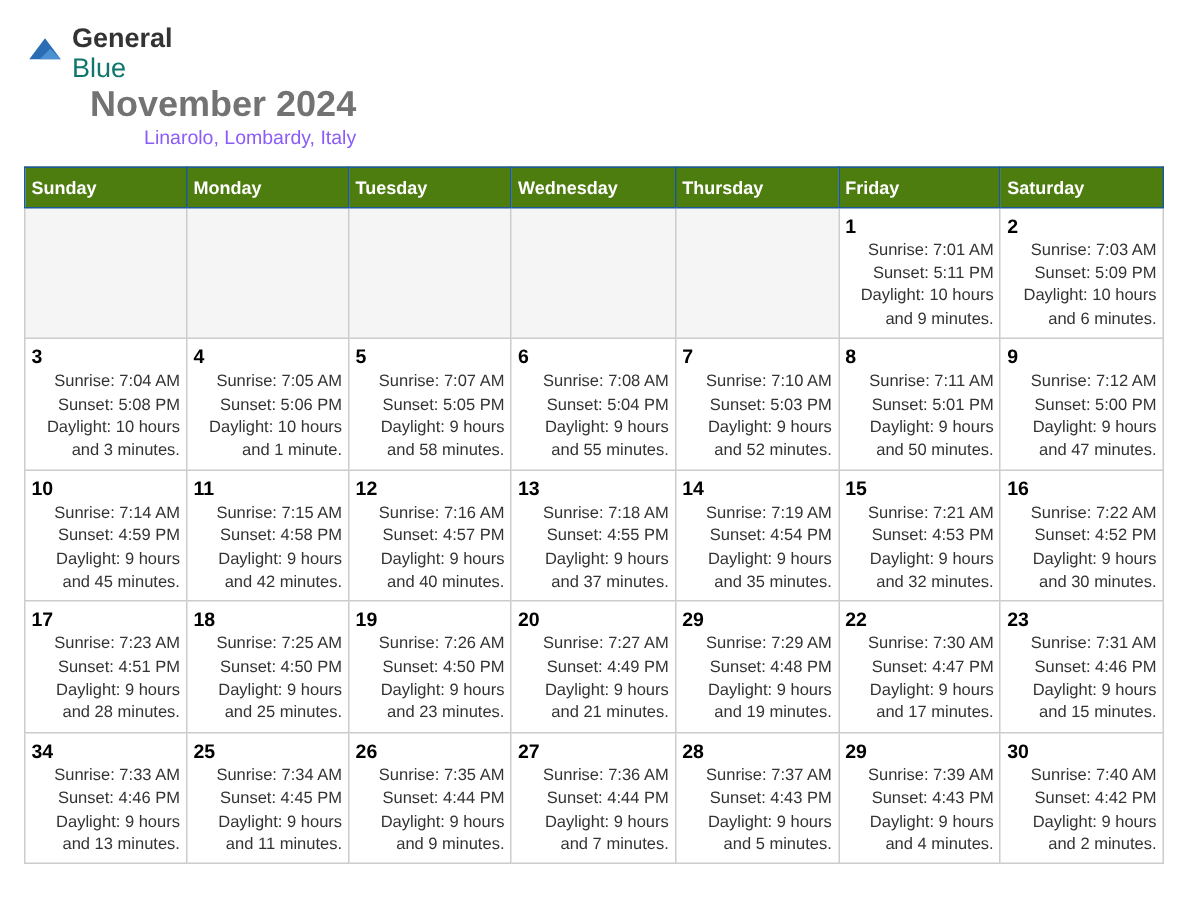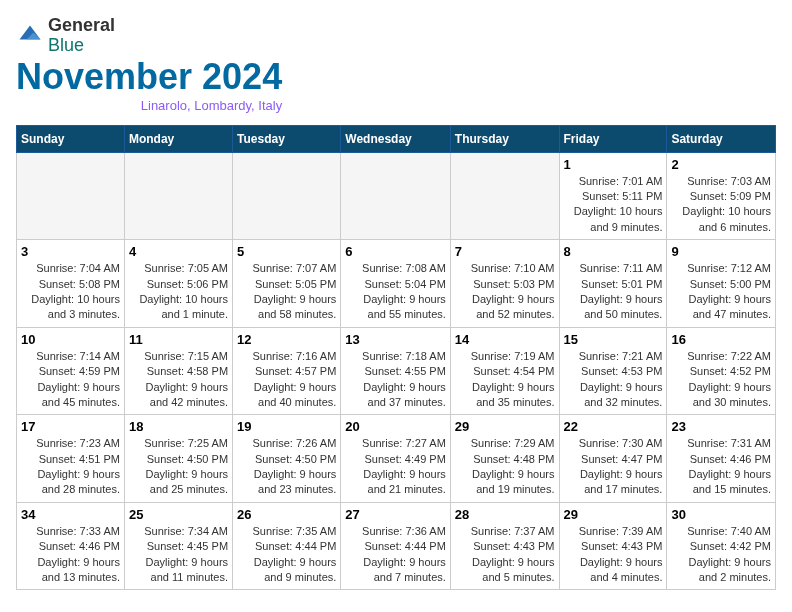--- a/index.html
+++ b/index.html
@@ -38,35 +38,36 @@
       color: #0f766e;
     }
     .logo-icon {
       width: 28px;
       height: 28px;
     }
     .title-area {
       text-align: right;
     }
     .month-title {
-      font-size: 36px;
+      font-size: 24px;
       font-weight: bold;
-      color: #0369a1;
+      color: #737373;
+      margin-left: 44px;
     }
     .location-title {
       font-size: 13px;
       color: #8b5cf6;
     }
     .calendar {
       width: 100%;
       border-collapse: collapse;
       font-size: 11px;
     }
     .calendar thead th {
-      background: #0c4a6e;
+      background: #4d7c0f;
       color: #fff;
       padding: 6px 4px;
       text-align: left;
       font-size: 12px;
       border: 1px solid #1a5a9a;
     }
     .calendar tbody td {
       vertical-align: top;
       border: 1px solid #ccc;
       padding: 4px;

